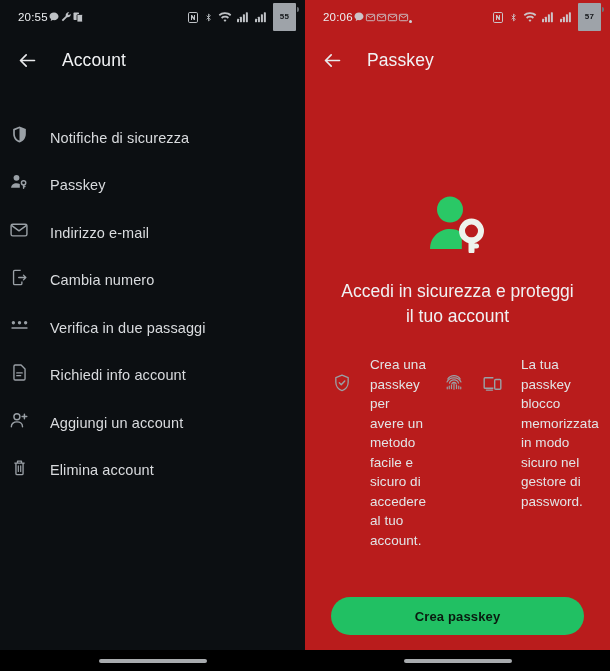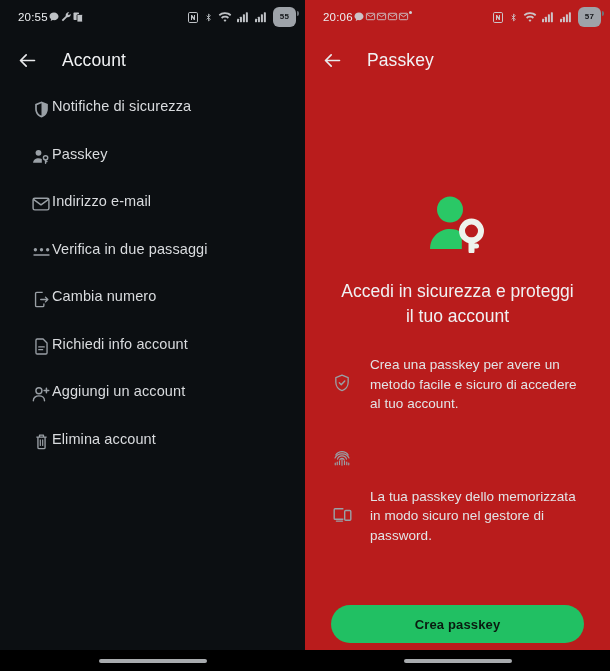--- a/index.html
+++ b/index.html
@@ -35,31 +35,31 @@
   .statusbar {
     height: 34px;
     flex: 0 0 34px;
     display: flex;
     align-items: center;
     padding: 0 9px 0 18px;
     color: #e9eaec;
     font-size: 11.5px;
     letter-spacing: .2px;
   }
-  .sb-left { display: flex; align-items: flex-start; gap: 0; }
+  .sb-left { display: flex; align-items: flex-end; gap: 0; }
   .sb-time { font-size: 11.5px; color: #eceef0; font-weight: 400; }
   .sb-spacer { flex: 1 1 auto; }
   .sb-right { display: flex; align-items: center; gap: 5px; }
   .sb-ic { display: inline-flex; align-items: center; justify-content: center; opacity: .92; }
   .sb-dot { width: 3px; height: 3px; border-radius: 50%; background: #cfd2d6; display: inline-block; }
 
   .battery {
     position: relative;
-    width: 23px; height: 20px;
-    border-radius: 6px;
+    width: 23px; height: 28px;
+    border-radius: 1px;
     background: #9ea3a9;
     display: flex; align-items: center; justify-content: center;
   }
   .battery:after {
     content: "";
     position: absolute; right: -3px; top: 3.5px;
     width: 2px; height: 5px; border-radius: 0 2px 2px 0;
     background: #6d7278;
   }
   .battery span {
@@ -85,23 +85,24 @@
     font-size: 17.5px;
     color: #f1f2f4;
     font-weight: 400;
     letter-spacing: .1px;
   }
 
   
   .list { padding-top: 12px; }
   .list-item {
     display: flex;
-    align-items: flex-start;
+    align-items: flex-end;
     height: 47.5px;
-    padding-left: 30px;
+    padding-left: 8px;
+    gap: 20px;
     cursor: pointer;
   }
   .list-icon {
     width: 22px; height: 22px;
     display: flex; align-items: center; justify-content: center;
     flex: 0 0 22px;
   }
   .list-label {
     font-size: 14.5px;
     color: #d9dbde;
@@ -122,21 +123,21 @@
     text-align: center;
     font-size: 17.5px;
     line-height: 25px;
     color: #f0f1f3;
     font-weight: 400;
   }
   .bullets {
     margin-top: 26px;
     padding: 0 28px 0 26px;
     display: flex;
-    flex-direction: column;
+    flex-direction: row;
     gap: 17px;
   }
   .bullet {
     display: flex;
     gap: 17px;
     align-items: flex-start;
   }
   .bullet-icon {
     width: 22px; height: 22px;
     flex: 0 0 22px;
@@ -145,21 +146,21 @@
   }
   .bullet-text {
     font-size: 13.5px;
     line-height: 19.5px;
     color: #e2e4e6;
     letter-spacing: .05px;
   }
 
   .cta-wrap {
     margin-top: auto;
-    padding: 0 26px 28px 26px;
+    padding: 0 26px 36px 26px;
   }
   .cta {
     width: 100%;
     height: 38px;
     border: none;
     border-radius: 20px;
     background: #21c063;
     color: #0a1a10;
     font-size: 13px;
     font-weight: 700;
@@ -290,38 +291,38 @@
           <svg width="20" height="20" viewBox="0 0 24 24">
               <rect x="2.5" y="5" width="19" height="14" rx="2" fill="none" stroke="#9aa0a6" stroke-width="1.7"></rect>
               <path fill="none" stroke="#9aa0a6" stroke-width="1.7" stroke-linejoin="round" d="M3 6.5l9 6.5 9-6.5"></path>
             </svg>
         </span>
         <span class="list-label">Indirizzo e-mail</span>
       </div>
 
       <div class="list-item">
         <span class="list-icon">
+          <svg width="19" height="19" viewBox="0 0 24 24">
+              <path fill="none" stroke="#9aa0a6" stroke-width="1.7" stroke-linejoin="round" d="M13.5 3H6a1.5 1.5 0 00-1.5 1.5v15A1.5 1.5 0 006 21h7.5a1.5 1.5 0 001.5-1.5V17"></path>
+              <path fill="none" stroke="#9aa0a6" stroke-width="1.7" stroke-linecap="round" stroke-linejoin="round" d="M11 12h9m0 0l-3-3m3 3l-3 3"></path>
+            </svg>
+        </span>
+        <span class="list-label">Cambia numero</span>
+      </div>
+
+      <div class="list-item">
+        <span class="list-icon">
           <svg width="21" height="21" viewBox="0 0 24 24">
               <circle cx="5" cy="10" r="1.9" fill="#9aa0a6"></circle>
               <circle cx="12" cy="10" r="1.9" fill="#9aa0a6"></circle>
               <circle cx="19" cy="10" r="1.9" fill="#9aa0a6"></circle>
               <path stroke="#9aa0a6" stroke-width="1.8" stroke-linecap="round" d="M3.5 16h17"></path>
             </svg>
         </span>
         <span class="list-label">Verifica in due passaggi</span>
-      </div>
-
-      <div class="list-item">
-        <span class="list-icon">
-          <svg width="19" height="19" viewBox="0 0 24 24">
-              <path fill="none" stroke="#9aa0a6" stroke-width="1.7" stroke-linejoin="round" d="M13.5 3H6a1.5 1.5 0 00-1.5 1.5v15A1.5 1.5 0 006 21h7.5a1.5 1.5 0 001.5-1.5V17"></path>
-              <path fill="none" stroke="#9aa0a6" stroke-width="1.7" stroke-linecap="round" stroke-linejoin="round" d="M11 12h9m0 0l-3-3m3 3l-3 3"></path>
-            </svg>
-        </span>
-        <span class="list-label">Cambia numero</span>
       </div>
 
       <div class="list-item">
         <span class="list-icon">
           <svg width="19" height="19" viewBox="0 0 24 24">
               <path fill="none" stroke="#9aa0a6" stroke-width="1.7" stroke-linejoin="round" d="M14 2.5H6.5A1.5 1.5 0 005 4v16a1.5 1.5 0 001.5 1.5h11A1.5 1.5 0 0019 20V7.5L14 2.5z"></path>
               <path fill="none" stroke="#9aa0a6" stroke-width="1.6" stroke-linecap="round" d="M8.5 12.5h7M8.5 16h5"></path>
             </svg>
         </span>
         <span class="list-label">Richiedi info account</span>
@@ -479,21 +480,21 @@
       </div>
 
       <div class="bullet">
         <span class="bullet-icon">
           <svg width="21" height="21" viewBox="0 0 24 24">
               <path fill="none" stroke="#9aa0a6" stroke-width="1.6" stroke-linejoin="round" d="M13 17.5H3.5a1 1 0 01-1-1V6.5a1 1 0 011-1H13"></path>
               <rect x="14.5" y="7.5" width="7" height="11" rx="1.2" fill="none" stroke="#9aa0a6" stroke-width="1.6"></rect>
               <path fill="none" stroke="#9aa0a6" stroke-width="1.5" stroke-linecap="round" d="M5 19.5h7"></path>
             </svg>
         </span>
-        <span class="bullet-text">La tua passkey dello memorizzata in modo sicuro nel gestore di password.</span>
+        <span class="bullet-text">La tua passkey blocco memorizzata in modo sicuro nel gestore di password.</span>
       </div>
 
     </div>
 
     <div class="cta-wrap">
       <button class="cta">Crea passkey</button>
     </div>
   </div>
 
   <div class="navbar-area">

